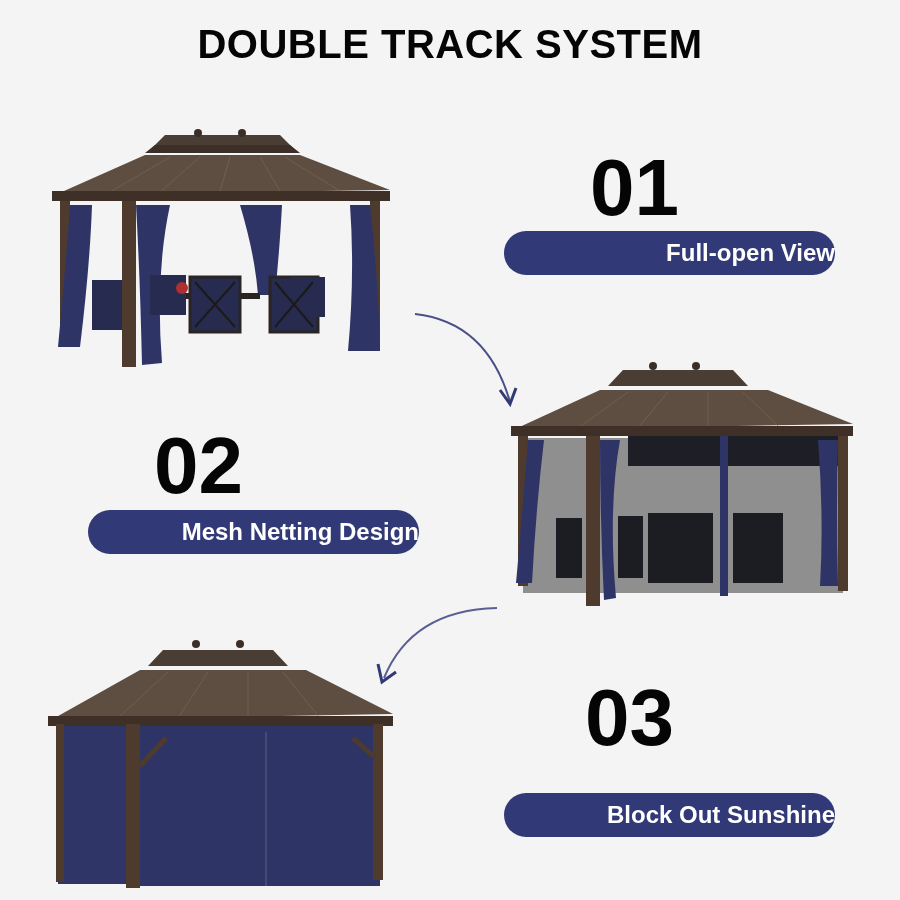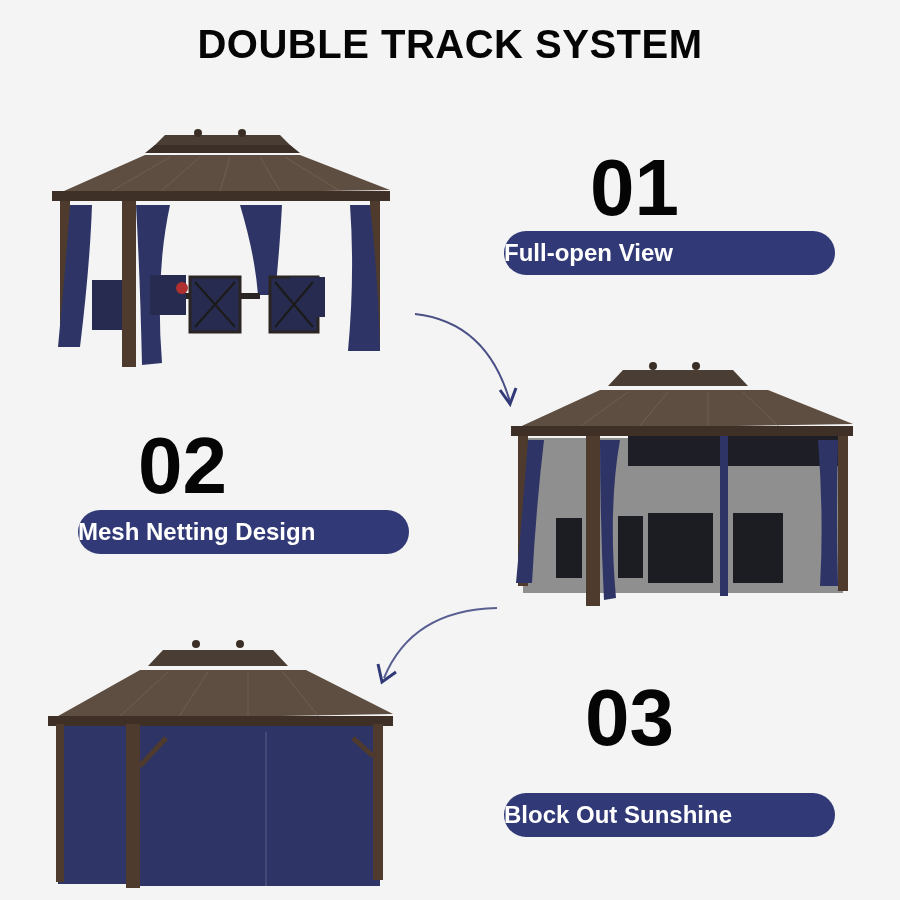--- a/index.html
+++ b/index.html
@@ -14,35 +14,35 @@
       text-align: center; font-weight: bold; font-size: 40px;
       letter-spacing: 0.5px; color: #050505;
     }
     .num {
       position: absolute; font-weight: bold; font-size: 80px;
       color: #050505; text-align: left; line-height: 1;
     }
     .pill {
       position: absolute; height: 44px; border-radius: 22px;
       background: #313a77; color: #ffffff; font-weight: bold;
-      font-size: 24px; line-height: 44px; text-align: left;
+      font-size: 24px; line-height: 44px; text-align: right;
     }
     .scene { position: absolute; }
     svg { display: block; }
   </style>
 </head>
 <body>
 
 <div class="title">DOUBLE TRACK SYSTEM</div>
 
 <div class="num" style="left:590px; top:148px; width:160px;">01</div>
 <div class="pill" style="left:504px; top:231px; width:331px;">Full-open View</div>
 
-<div class="num" style="left:138px; top:426px; width:160px;">02</div>
-<div class="pill" style="left:78px; top:510px; width:331px;">Mesh Netting Design</div>
+<div class="num" style="left:154px; top:426px; width:160px;">02</div>
+<div class="pill" style="left:88px; top:510px; width:331px;">Mesh Netting Design</div>
 
 <div class="num" style="left:585px; top:678px; width:160px;">03</div>
 <div class="pill" style="left:504px; top:793px; width:331px;">Block Out Sunshine</div>
 
 <div class="scene" style="left:50px; top:125px;">
   <svg width="345" height="250" viewBox="0 0 345 250">
 
     <polygon points="100,25 245,25 230,10 115,10" fill="#4a3d33"></polygon>
     <circle cx="148" cy="8" r="4" fill="#3a2e26"></circle>
     <circle cx="192" cy="8" r="4" fill="#3a2e26"></circle>

